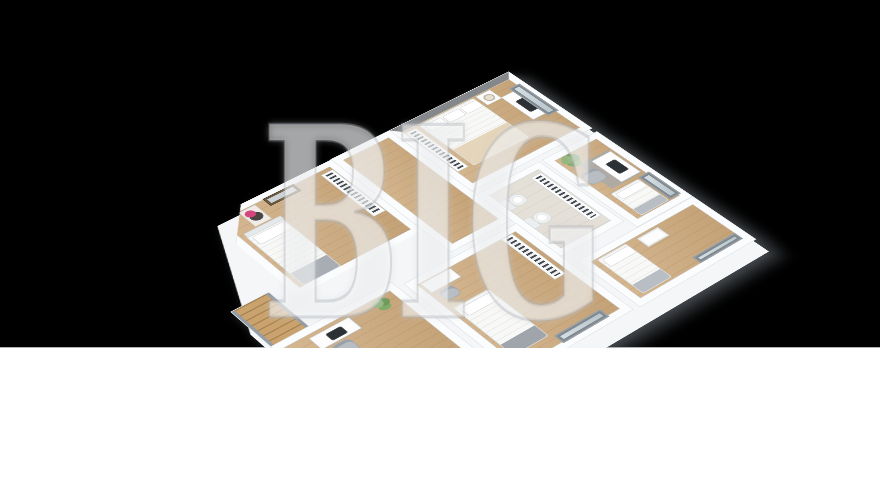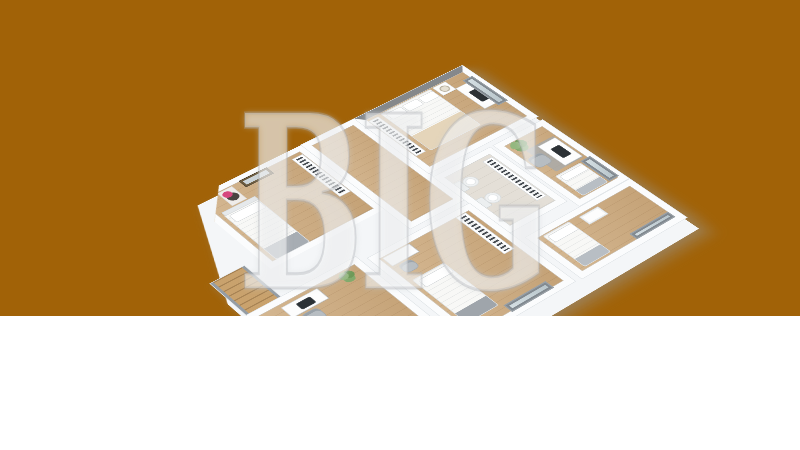--- a/index.html
+++ b/index.html
@@ -1,16 +1,16 @@
 <!DOCTYPE html>
 <html><head>
 <meta charset="utf-8">
 <style>
   html,body{margin:0;padding:0;background:#ffffff;font-family:"Liberation Sans",sans-serif;}
-  .scene{position:relative;width:800px;height:316px;background:#a16207;overflow:hidden;}
+  .scene{position:relative;width:800px;height:316px;background:#000000;overflow:hidden;}
 
   
   .plan{
     position:absolute;left:140px;top:-10px;width:560px;height:480px;
     transform:perspective(2000px) rotateX(50deg) rotateZ(-40deg) scale(0.78);
     transform-origin:50% 50%;
     filter:drop-shadow(10px 16px 10px rgba(150,158,168,0.30)) drop-shadow(0 5px 6px rgba(160,168,176,0.22));
   }
   .slab{position:absolute;left:8px;top:16px;width:548px;height:452px;background:#f4f6f8;
     clip-path:polygon(15% 0,100% 0,100% 100%,0 100%,0 40%);}

